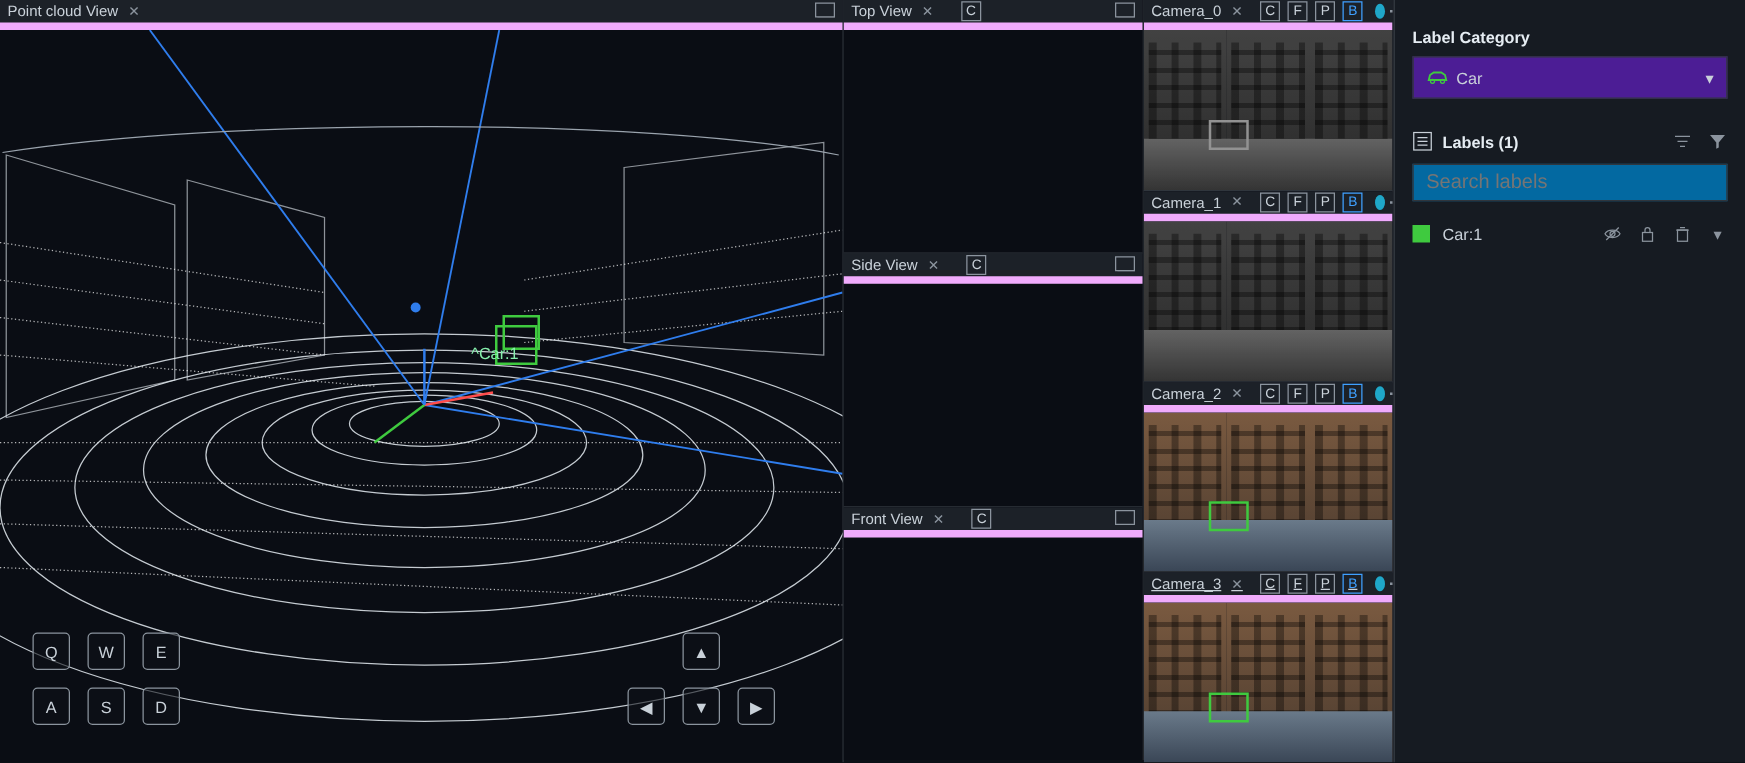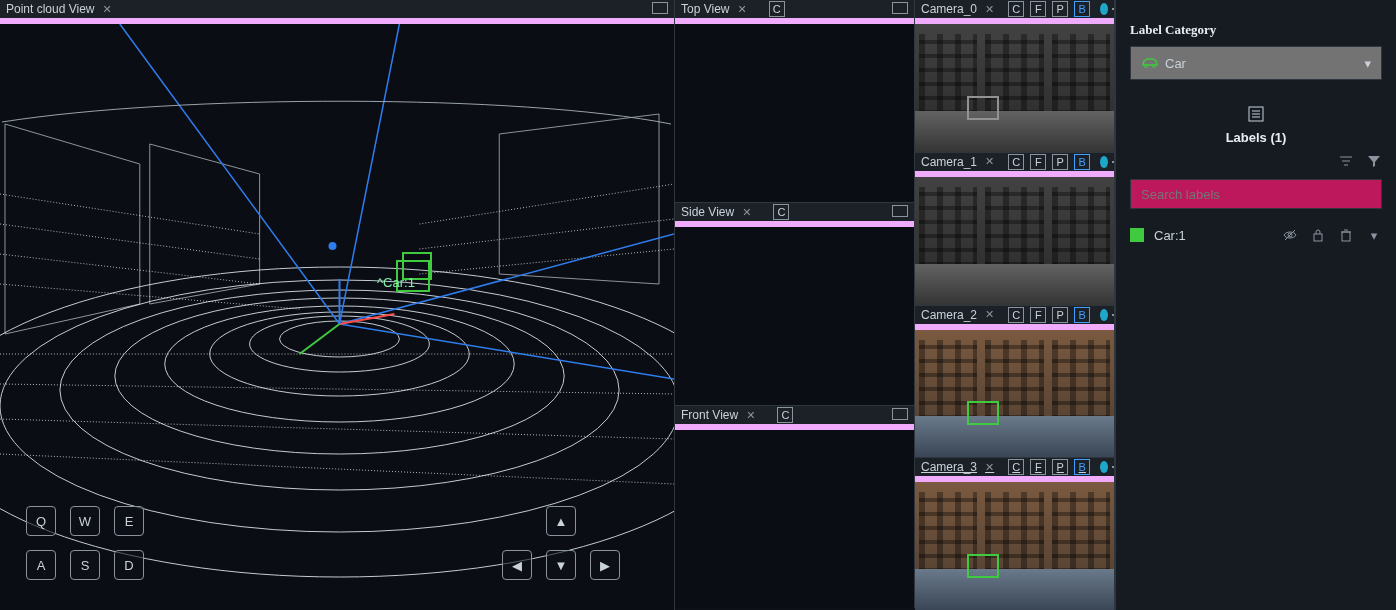--- a/index.html
+++ b/index.html
@@ -205,53 +205,51 @@
     width: 32px; height: 24px;
     left: 52px; bottom: 32px;
   }
 
   
   .section-title {
     font-size: 13px;
     color: #e6edf3;
     font-weight: 600;
     margin: 12px 0 8px;
-    font-family: Liberation Serif, serif;
   }
   .dropdown {
-    background: #737373;
+    background: #4c1d95;
     border: 1px solid #30363d;
     height: 34px;
     display: flex; align-items: center;
     padding: 0 10px;
     gap: 8px;
     cursor: pointer;
     text-align: center;
   }
   .dropdown .chev { margin-left: auto; }
   .car-icon {
     width: 16px; height: 12px;
     position: relative;
     color: #3fca3f;
   }
   .labels-header {
     display: flex; align-items: center; gap: 8px;
     margin: 26px 0 10px;
-    flex-direction: column;
   }
   .icon-sm { width: 16px; height: 16px; display:inline-flex; align-items:center; justify-content:center; color:#8b949e; cursor:pointer; }
   .labels-header .right-icons { margin-left: auto; display:flex; gap:12px; }
   .search-input {
     width: 100%;
-    background: #be185d;
+    background: #0369a1;
     border: 1px solid #30363d;
     height: 30px;
     color: #c9d1d9;
     padding: 0 10px;
-    font-size: 13px;
+    font-size: 16px;
   }
   .label-row-header, .label-row {
     display: flex; align-items: center;
     margin-top: 18px;
     gap: 10px;
     font-size: 13px;
   }
   .label-row-header { color: #e6edf3; font-weight: 600; }
   .label-row-header .rr, .label-row .rr { margin-left:auto; display:flex; gap:12px; }
   .color-swatch {

